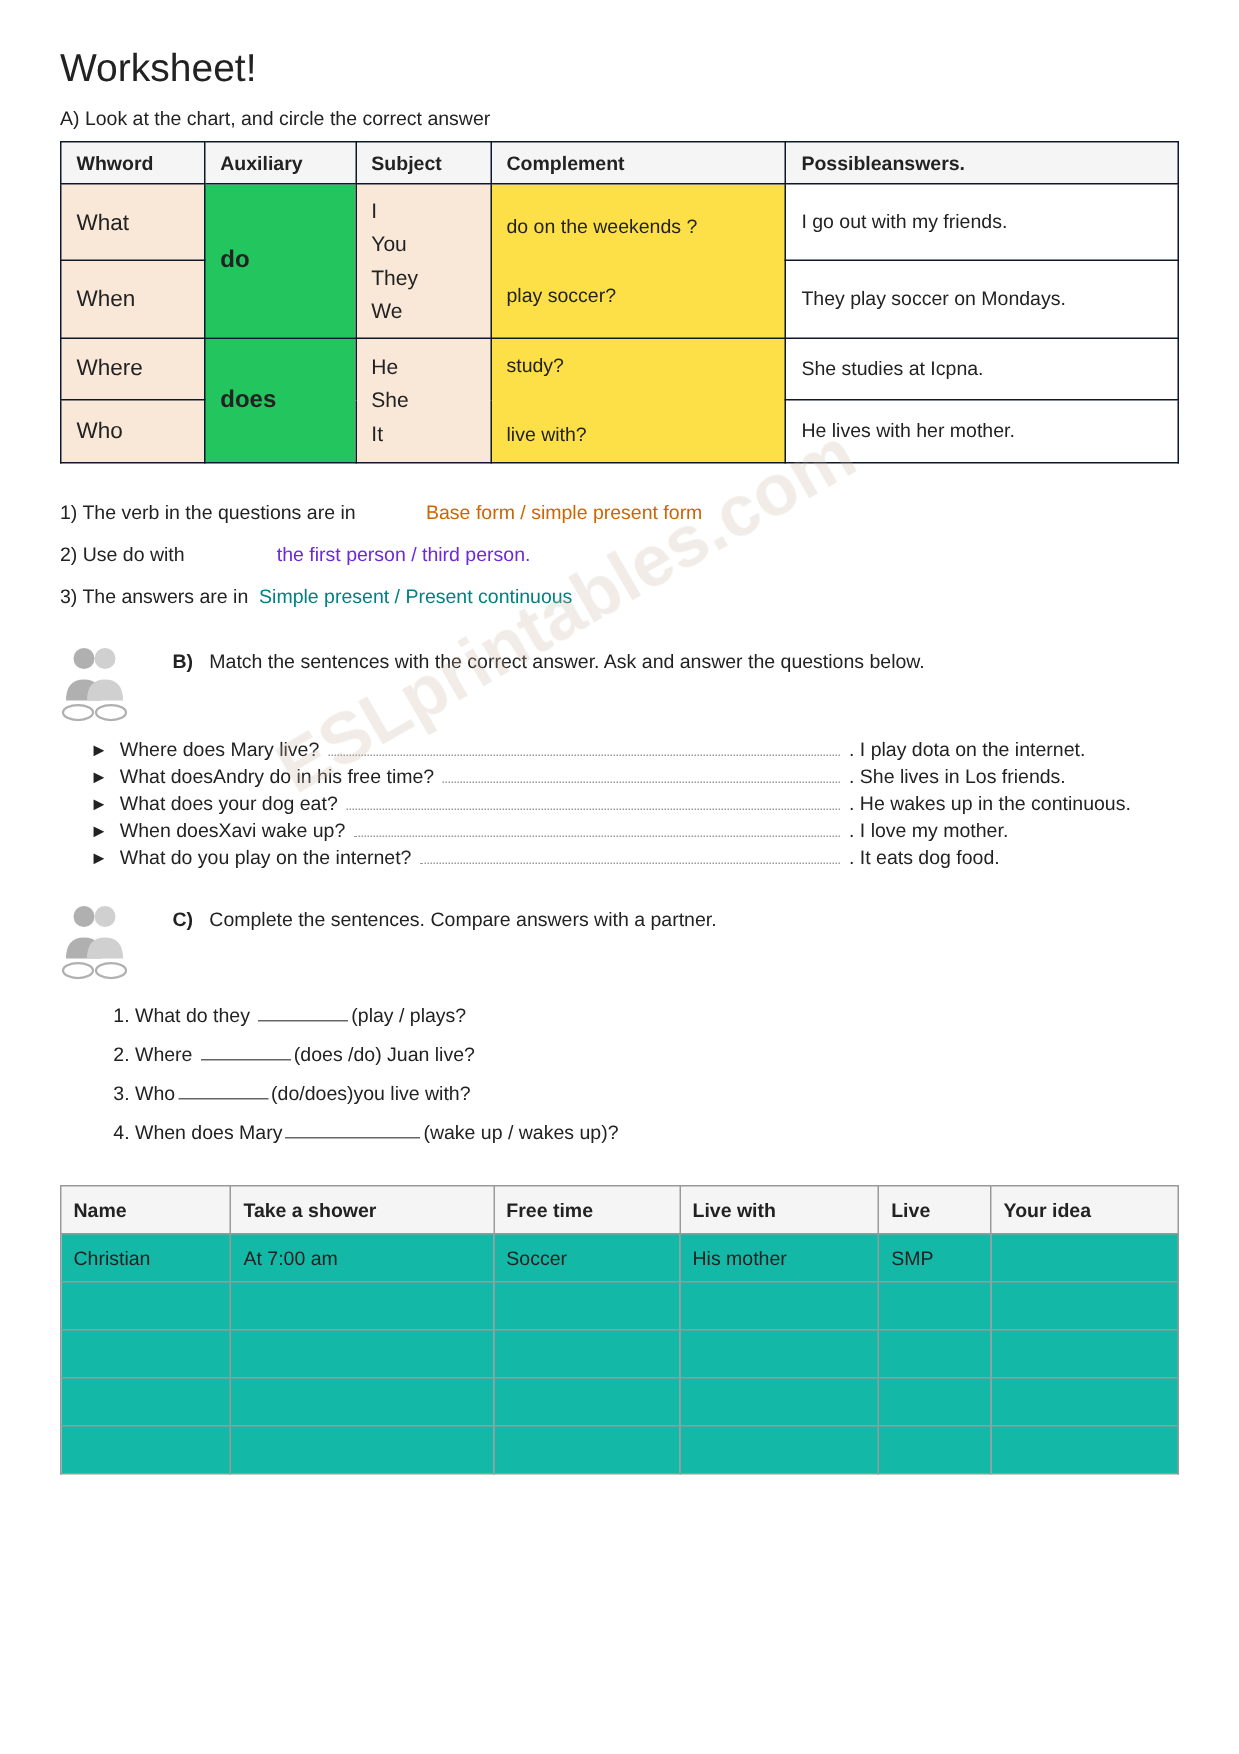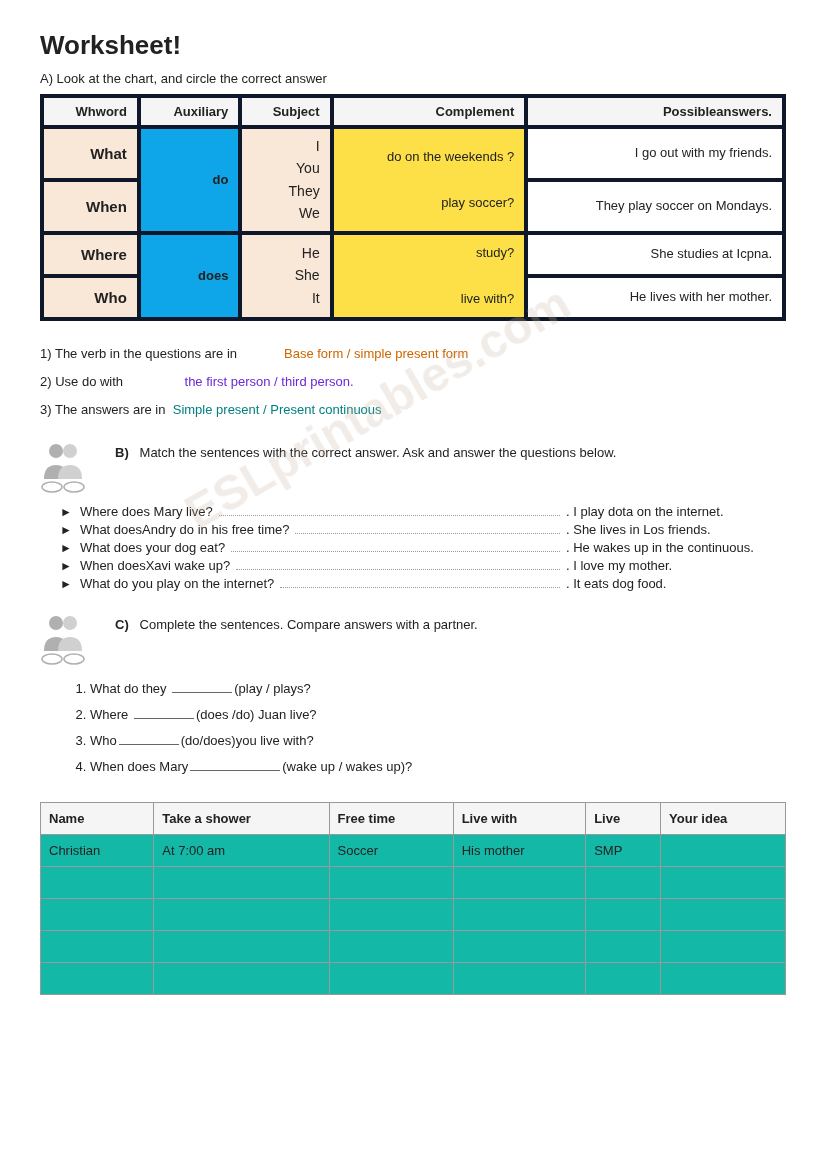--- a/index.html
+++ b/index.html
@@ -7,52 +7,52 @@
       font-family: Arial, sans-serif;
       font-size: 13px;
       background: #fff;
       color: #222;
       width: 826px;
       min-height: 1169px;
       padding: 30px 40px;
     }
     h1 {
       font-size: 26px;
-      font-weight: bold;
+      font-weight: normal;
       margin-bottom: 10px;
     }
     .section-label {
       margin-bottom: 8px;
       font-size: 13px;
     }
     
     .grammar-table {
       border-collapse: collapse;
       width: 100%;
       margin-bottom: 20px;
     }
     .grammar-table th, .grammar-table td {
-      border: 4px solid #0f172a;
+      border: 1px solid #0f172a;
       padding: 6px 10px;
       vertical-align: middle;
-      text-align: right;
+      text-align: left;
     }
     .grammar-table thead th {
       background: #f5f5f5;
       font-weight: bold;
       font-size: 13px;
     }
     .cell-whword {
       background: #f9e8d8;
-      font-weight: bold;
+      font-weight: normal;
       font-size: 15px;
     }
     .cell-auxiliary {
-      background: #0ea5e9;
-      font-size: 13px;
+      background: #22c55e;
+      font-size: 16px;
       font-weight: bold;
     }
     .cell-subject {
       background: #f9e8d8;
       font-size: 14px;
       line-height: 1.6;
     }
     .cell-complement {
       text-align: left;
       background: #fde047;

